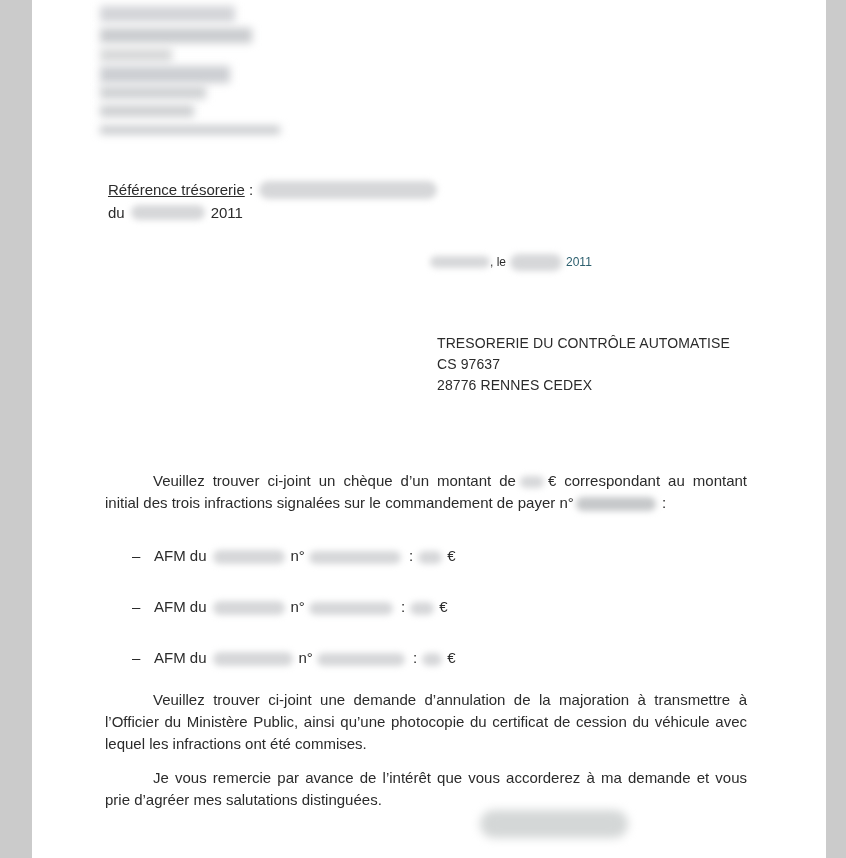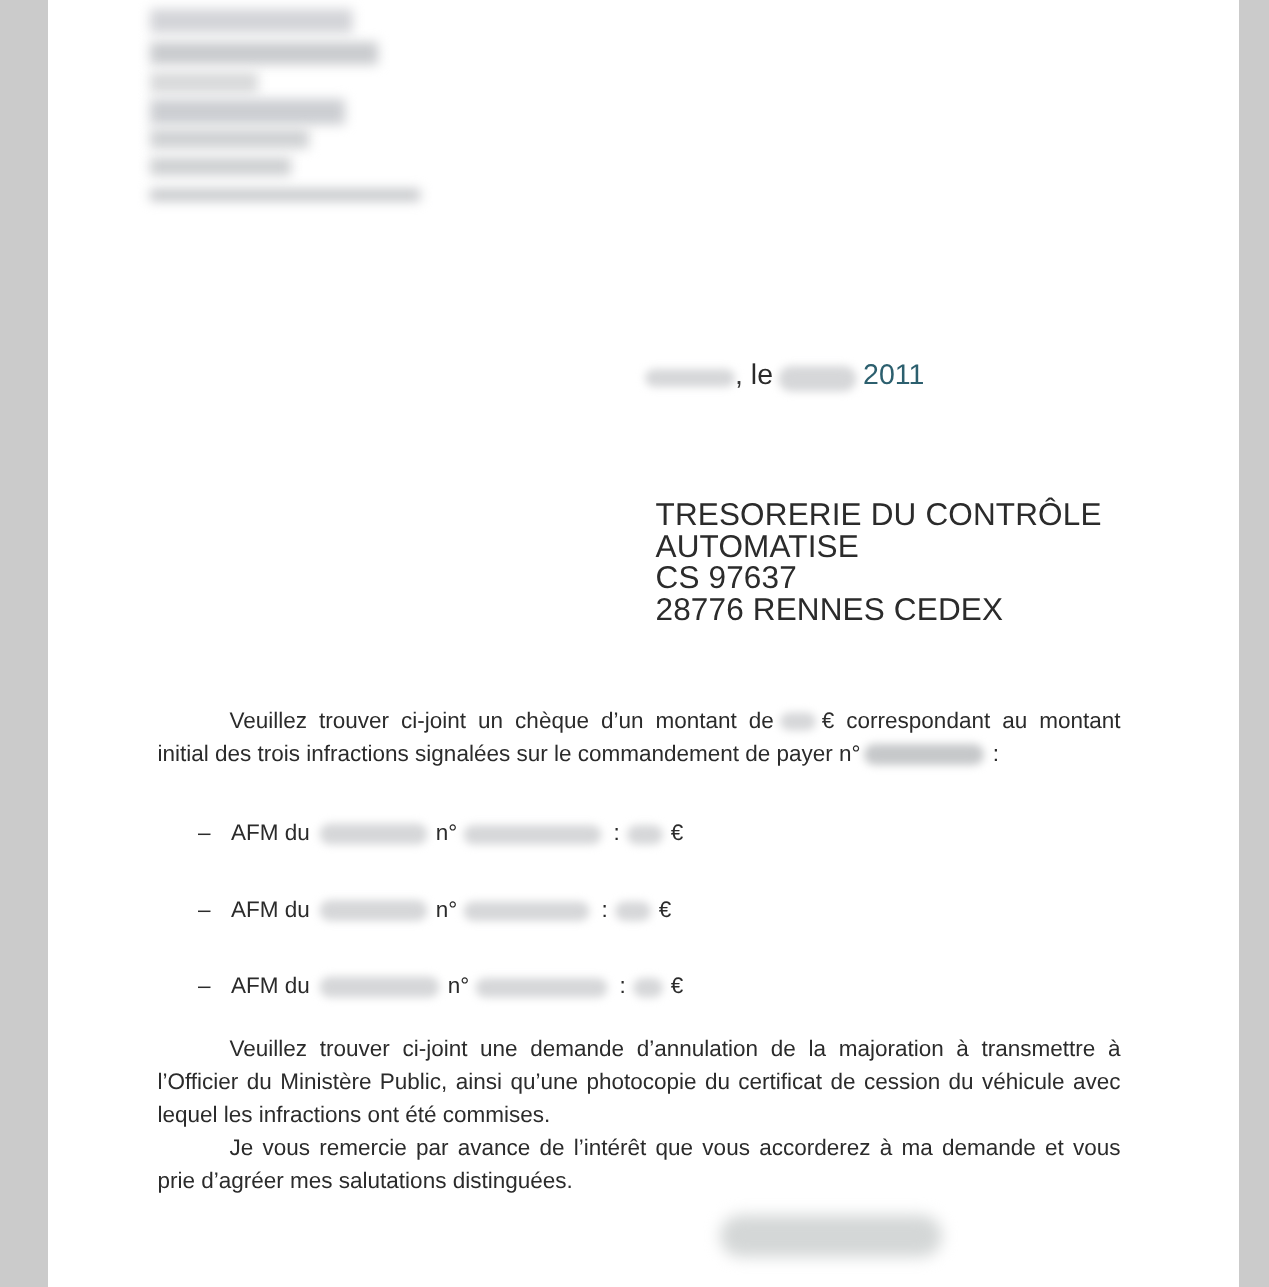--- a/index.html
+++ b/index.html
@@ -37,34 +37,34 @@
   .blob6 { width: 94px;  height: 12px; margin-bottom: 9px; background:#cdcfd1;}
   .blob7 { width: 180px; height: 8px;  background:#c4c6c9;}
 
   
   .reference { position: absolute; left: 76px; top: 178px; font-size: 15px; line-height: 23px; }
   .reference .underlined { text-decoration: underline; }
   .ref-num { width: 178px; height: 18px; margin-left: 6px; vertical-align: -4px; }
   .ref-date { width: 74px; height: 15px; margin: 0 6px; }
 
   
-  .dateline { position: absolute; left: 398px; top: 240px; font-size: 19px; }
+  .dateline { position: absolute; left: 398px; top: 254px; font-size: 12px; }
   .city-blur { width: 60px; height: 12px; }
   .date-blur { width: 52px; height: 17px; margin: 0 4px; vertical-align: -5px; }
   .year-teal { color: #2c5f6e; }
 
   
-  .recipient { position: absolute; left: 405px; top: 333px; font-size: 21px; line-height: 21px; letter-spacing: 0.1px; }
+  .recipient { position: absolute; left: 405px; top: 333px; font-size: 14px; line-height: 21px; letter-spacing: 0.1px; }
 
   
   .body-block { position: absolute; left: 73px; top: 448px; width: 642px; font-size: 15px; line-height: 22px; }
   .salutation { margin: 0; padding-left: 52px; }
   .para { margin: 22px 0 0 0; text-align: justify; text-indent: 48px; }
   .para.tight { margin-top: 22px; }
-  .para.none { margin-top: 0; }
+  .para.none { margin-top: 12px; }
   .amount-blur { width: 24px; height: 12px; margin: 0 4px; }
   .order-blur { width: 80px; height: 14px; margin: 0 2px; vertical-align: -3px; }
 
   .afm-list { margin: 0; padding: 0; }
   .afm-line { padding-left: 27px; line-height: 19px; white-space: nowrap; margin-top: 32px; }
   .afm-line .dash { display: inline-block; width: 22px; }
   .afm-date { width: 72px; height: 14px; margin: 0 6px; vertical-align: -3px; }
   .afm-num { width: 84px; height: 13px; margin: 0 4px; vertical-align: -3px; }
   .afm-amt { width: 24px; height: 13px; margin: 0 5px; vertical-align: -3px; }
 
@@ -85,20 +85,24 @@
   <div class="sender">
     <span class="blob blob1"></span>
     <span class="blob blob2"></span>
     <span class="blob blob3"></span>
     <span class="blob blob4"></span>
     <span class="blob blob5"></span>
     <span class="blob blob6"></span>
     <span class="blob blob7"></span>
   </div>
 
+  <div class="reference">
+    <div><span class="underlined">Référence trésorerie</span><span> :</span><span class="redact ref-num"></span></div>
+    <div><span>du</span><span class="redact ref-date"></span><span>2011</span></div>
+  </div>
 
   <div class="dateline">
     <span class="redact city-blur"></span><span>, le</span><span class="redact date-blur"></span><span class="year-teal">2011</span>
   </div>
 
   <div class="recipient">
     <div>TRESORERIE DU CONTRÔLE AUTOMATISE</div>
     <div>CS 97637</div>
     <div>28776 RENNES CEDEX</div>
   </div>

